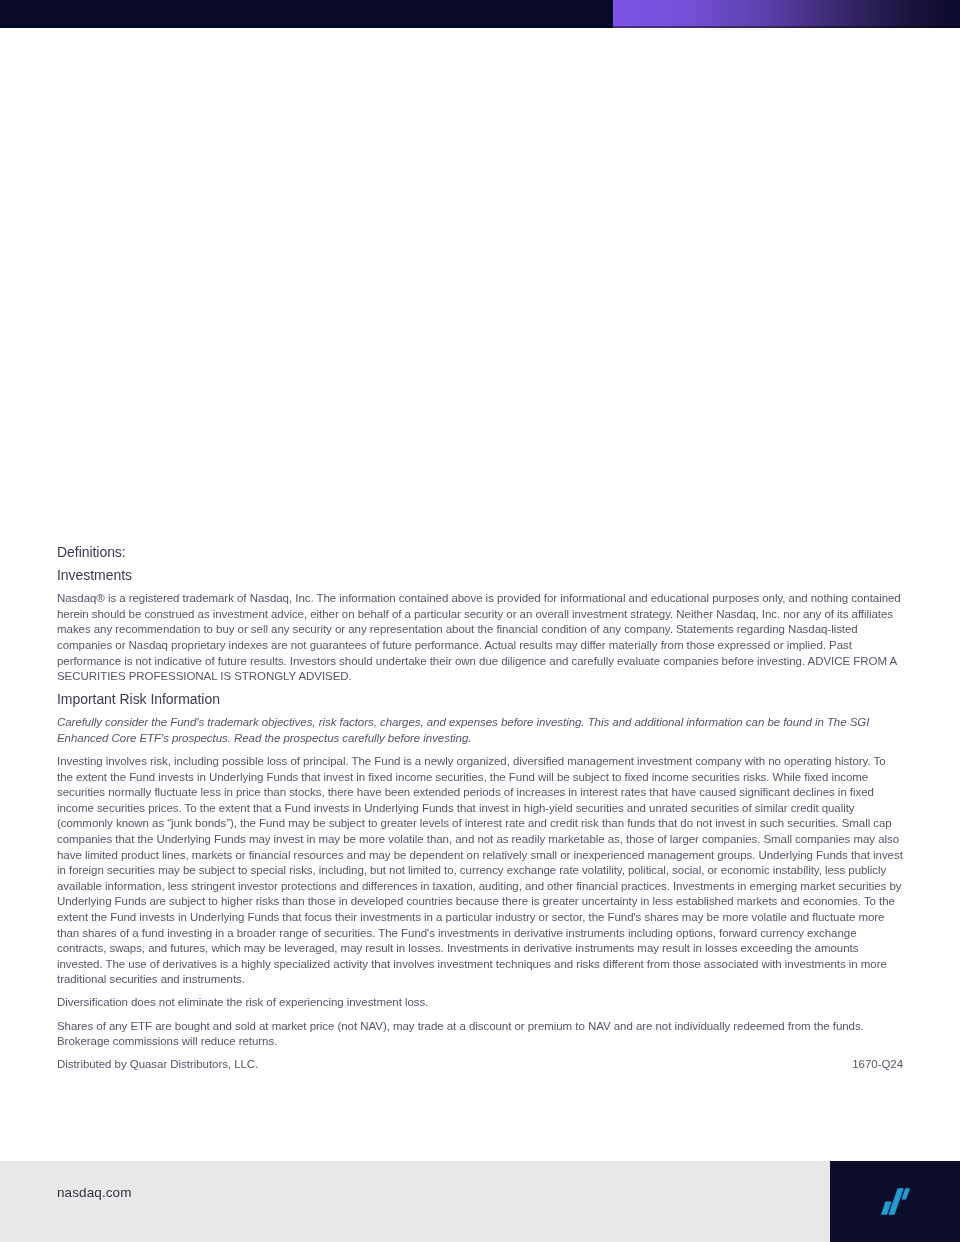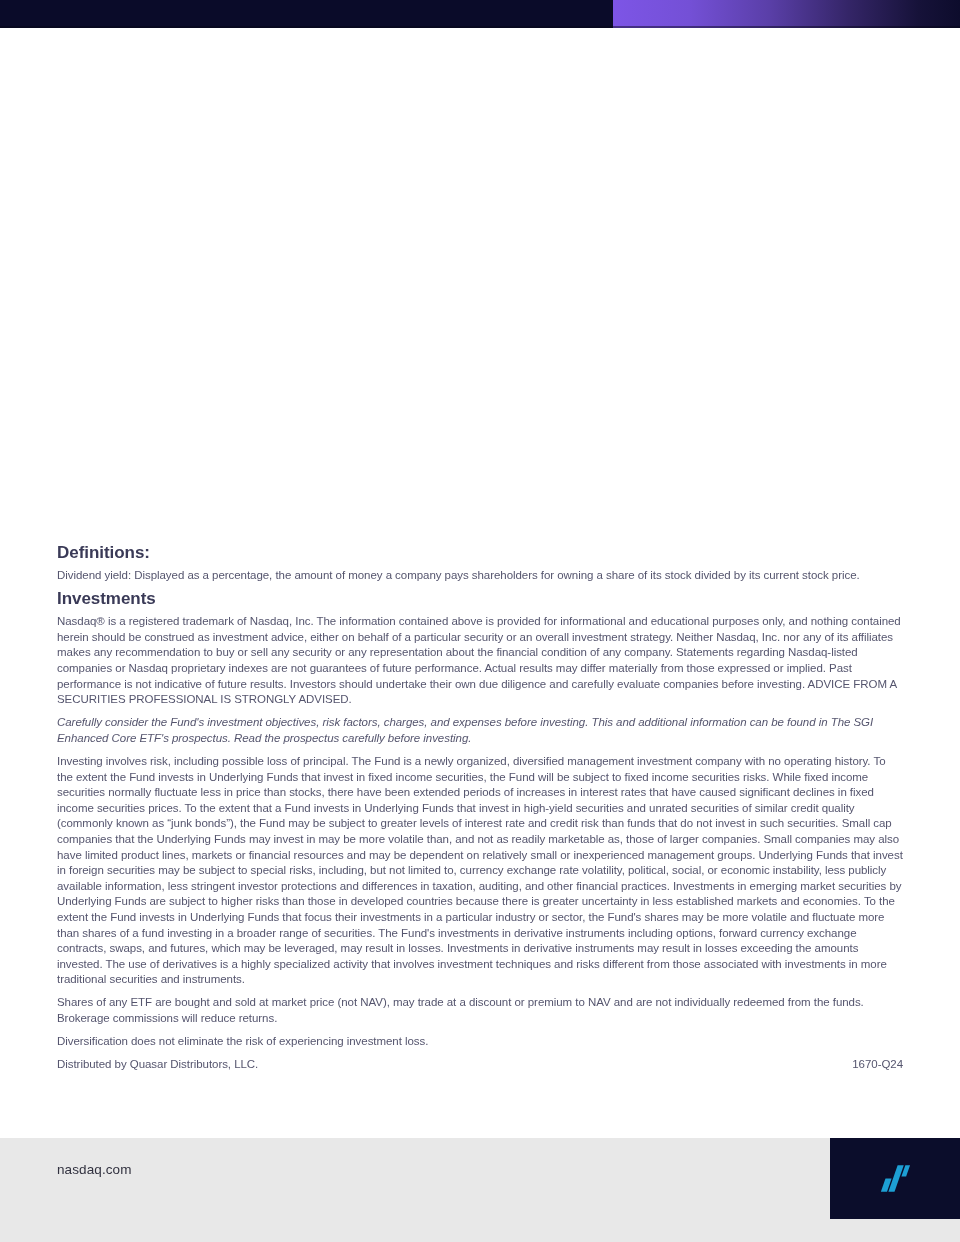--- a/index.html
+++ b/index.html
@@ -31,36 +31,36 @@
   .content {
     position: absolute;
     left: 57px; right: 57px; top: 545px;
     color: #55556e;
     font-size: 11.5px;
     line-height: 15.6px;
     letter-spacing: -0.05px;
   }
   .content h3 {
     margin: 0 0 7.5px 0;
-    font-size: 17px;
+    font-size: 14px;
     line-height: 15.6px;
-    font-weight: bold;
+    font-weight: normal;
     color: #3a3a57;
   }
   .content p { margin: 0 0 7.5px 0; }
   .content p.italic { font-style: italic; }
   .dist-row {
     display: flex; justify-content: space-between; align-items: baseline;
     margin-top: 1px;
   }
 
   
   .footer {
     position: absolute; left: 0; bottom: 0;
-    width: 960px; height: 104px;
+    width: 960px; height: 81px;
     background: #e8e8e8;
   }
   .footer-url {
     position: absolute; left: 57px; top: 24px;
     font-size: 13.5px; color: #31313f;
     letter-spacing: 0.1px;
     text-decoration: none;
     cursor: pointer;
   }
   .logo-box {
@@ -73,29 +73,29 @@
 </style>
 </head>
 <body>
 
 <div class="topbar">
   <div class="topbar-gradient"></div>
 </div>
 
 <main class="content">
   <h3>Definitions:</h3>
-  <p>Dividend yield: Displayed as a percentage, the amount of money a company pays shareholders for owning a share of its stock divided by its current stock price.</p>
 
   <h3>Investments</h3>
   <p>Nasdaq® is a registered trademark of Nasdaq, Inc. The information contained above is provided for informational and educational purposes only, and nothing contained herein should be construed as investment advice, either on behalf of a particular security or an overall investment strategy. Neither Nasdaq, Inc. nor any of its affiliates makes any recommendation to buy or sell any security or any representation about the financial condition of any company. Statements regarding Nasdaq-listed companies or Nasdaq proprietary indexes are not guarantees of future performance. Actual results may differ materially from those expressed or implied. Past performance is not indicative of future results. Investors should undertake their own due diligence and carefully evaluate companies before investing. ADVICE FROM A SECURITIES PROFESSIONAL IS STRONGLY ADVISED.</p>
 
-  <p class="italic">Carefully consider the Fund's investment objectives, risk factors, charges, and expenses before investing. This and additional information can be found in The SGI Enhanced Core ETF's prospectus. Read the prospectus carefully before investing.</p>
+  <h3>Important Risk Information</h3>
+  <p class="italic">Carefully consider the Fund's trademark objectives, risk factors, charges, and expenses before investing. This and additional information can be found in The SGI Enhanced Core ETF's prospectus. Read the prospectus carefully before investing.</p>
   <p>Investing involves risk, including possible loss of principal. The Fund is a newly organized, diversified management investment company with no operating history. To the extent the Fund invests in Underlying Funds that invest in fixed income securities, the Fund will be subject to fixed income securities risks. While fixed income securities normally fluctuate less in price than stocks, there have been extended periods of increases in interest rates that have caused significant declines in fixed income securities prices. To the extent that a Fund invests in Underlying Funds that invest in high-yield securities and unrated securities of similar credit quality (commonly known as “junk bonds”), the Fund may be subject to greater levels of interest rate and credit risk than funds that do not invest in such securities. Small cap companies that the Underlying Funds may invest in may be more volatile than, and not as readily marketable as, those of larger companies. Small companies may also have limited product lines, markets or financial resources and may be dependent on relatively small or inexperienced management groups. Underlying Funds that invest in foreign securities may be subject to special risks, including, but not limited to, currency exchange rate volatility, political, social, or economic instability, less publicly available information, less stringent investor protections and differences in taxation, auditing, and other financial practices. Investments in emerging market securities by Underlying Funds are subject to higher risks than those in developed countries because there is greater uncertainty in less established markets and economies. To the extent the Fund invests in Underlying Funds that focus their investments in a particular industry or sector, the Fund's shares may be more volatile and fluctuate more than shares of a fund investing in a broader range of securities. The Fund's investments in derivative instruments including options, forward currency exchange contracts, swaps, and futures, which may be leveraged, may result in losses. Investments in derivative instruments may result in losses exceeding the amounts invested. The use of derivatives is a highly specialized activity that involves investment techniques and risks different from those associated with investments in more traditional securities and instruments.</p>
+  <p>Diversification does not eliminate the risk of experiencing investment loss.</p>
   <p>Shares of any ETF are bought and sold at market price (not NAV), may trade at a discount or premium to NAV and are not individually redeemed from the funds. Brokerage commissions will reduce returns.</p>
-  <p>Diversification does not eliminate the risk of experiencing investment loss.</p>
 
   <div class="dist-row">
     <span>Distributed by Quasar Distributors, LLC.</span>
     <span>1670-Q24</span>
   </div>
 </main>
 
 <footer class="footer">
   <a class="footer-url">nasdaq.com</a>
   <div class="logo-box">

